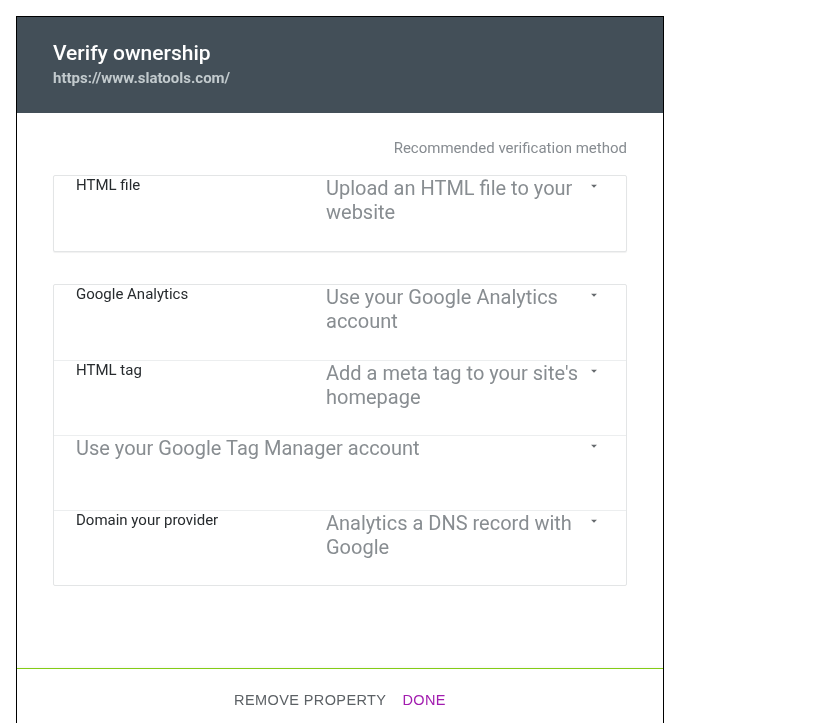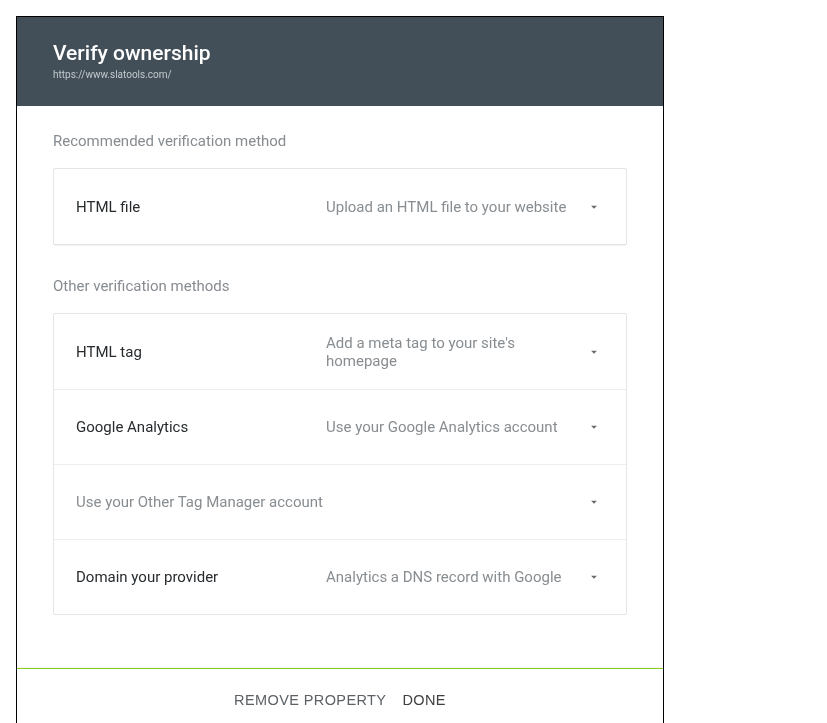--- a/index.html
+++ b/index.html
@@ -25,65 +25,66 @@
     color: #fff;
     padding: 24px 36px 26px 36px;
   }
   .header-title {
     font-size: 21px;
     font-weight: 500;
     color: #fff;
     margin-bottom: 4px;
   }
   .header-sub {
-    font-size: 10px;
-    font-weight: 400;
+    font-size: 15px;
+    font-weight: 700;
     color: #c2cacd;
   }
   .content {
     flex: 1;
     padding: 26px 36px 0 36px;
     overflow: hidden;
   }
   .section-label {
     font-size: 15px;
     color: #878c91;
     margin-bottom: 18px;
     font-weight: 400;
+    text-align: right;
   }
   .panel {
     border: 1px solid #e3e5e6;
     border-radius: 2px;
     margin-bottom: 32px;
     box-shadow: 0 1px 1px rgba(0,0,0,0.06);
     background: #fff;
   }
   .panel.other {
     margin-bottom: 0;
     box-shadow: none;
   }
   .row {
     display: flex;
-    align-items: center;
+    align-items: flex-start;
     height: 75px;
     padding: 0 22px;
     cursor: pointer;
   }
   .panel.other .row + .row {
     border-top: 1px solid #eceeef;
   }
   .row-title {
     width: 250px;
     font-size: 15px;
     color: #272b2e;
     font-weight: 400;
   }
   .row-desc {
     flex: 1;
-    font-size: 15px;
+    font-size: 20px;
     color: #888d91;
     font-weight: 400;
   }
   .chevron {
     width: 20px;
     height: 20px;
     display: flex;
     align-items: center;
     justify-content: center;
   }
@@ -102,21 +103,21 @@
   .btn {
     font-size: 14.5px;
     font-weight: 500;
     letter-spacing: 0.4px;
     color: #5c6165;
     cursor: pointer;
     background: none;
     border: none;
     text-transform: uppercase;
   }
-  .btn.done { color: #404040; }
+  .btn.done { color: #a21caf; }
 </style>
 </head>
 <body>
 
 <div class="dialog">
 
   <div class="header">
     <div class="header-title">Verify ownership</div>
     <div class="header-sub">https://www.slatools.com/</div>
   </div>
@@ -130,43 +131,42 @@
         <div class="row-title">HTML file</div>
         <div class="row-desc">Upload an HTML file to your website</div>
         <div class="chevron">
           <svg viewBox="0 0 24 24">
               <path fill="#666a6e" d="M7 10l5 5 5-5z"></path>
             </svg>
         </div>
       </div>
     </div>
 
-    <div class="section-label">Other verification methods</div>
 
     <div class="panel other">
+      <div class="row">
+        <div class="row-title">Google Analytics</div>
+        <div class="row-desc">Use your Google Analytics account</div>
+        <div class="chevron">
+          <svg viewBox="0 0 24 24">
+              <path fill="#666a6e" d="M7 10l5 5 5-5z"></path>
+            </svg>
+        </div>
+      </div>
       <div class="row">
         <div class="row-title">HTML tag</div>
         <div class="row-desc">Add a meta tag to your site's homepage</div>
         <div class="chevron">
           <svg viewBox="0 0 24 24">
               <path fill="#666a6e" d="M7 10l5 5 5-5z"></path>
             </svg>
         </div>
       </div>
       <div class="row">
-        <div class="row-title">Google Analytics</div>
-        <div class="row-desc">Use your Google Analytics account</div>
-        <div class="chevron">
-          <svg viewBox="0 0 24 24">
-              <path fill="#666a6e" d="M7 10l5 5 5-5z"></path>
-            </svg>
-        </div>
-      </div>
-      <div class="row">
-        <div class="row-desc">Use your Other Tag Manager account</div>
+        <div class="row-desc">Use your Google Tag Manager account</div>
         <div class="chevron">
           <svg viewBox="0 0 24 24">
               <path fill="#666a6e" d="M7 10l5 5 5-5z"></path>
             </svg>
         </div>
       </div>
       <div class="row">
         <div class="row-title">Domain your provider</div>
         <div class="row-desc">Analytics a DNS record with Google</div>
         <div class="chevron">

